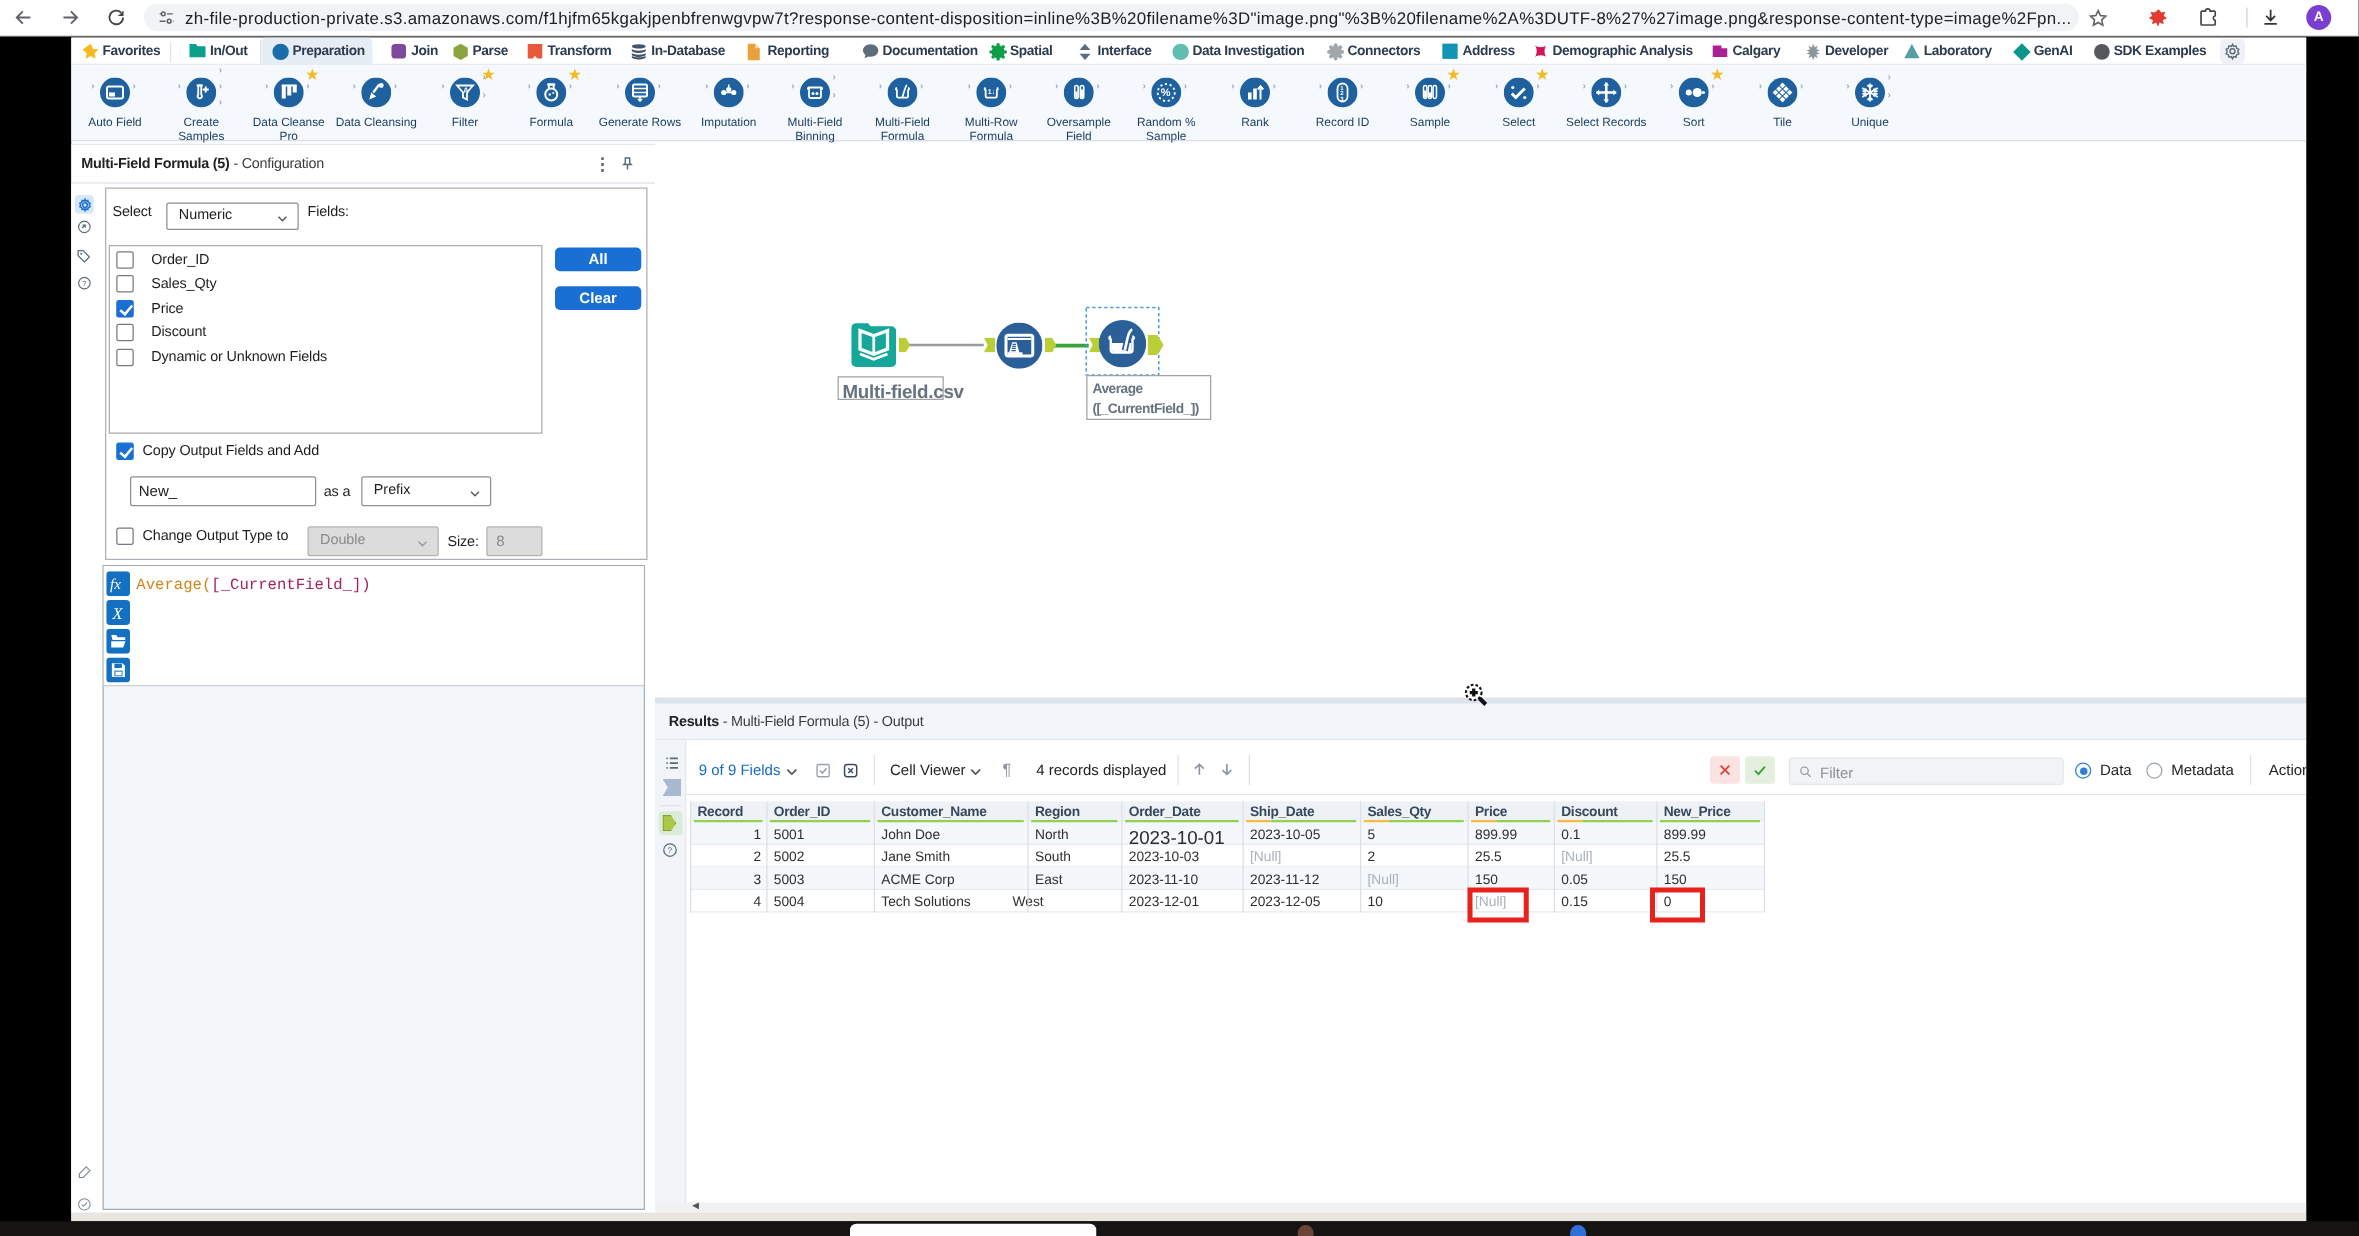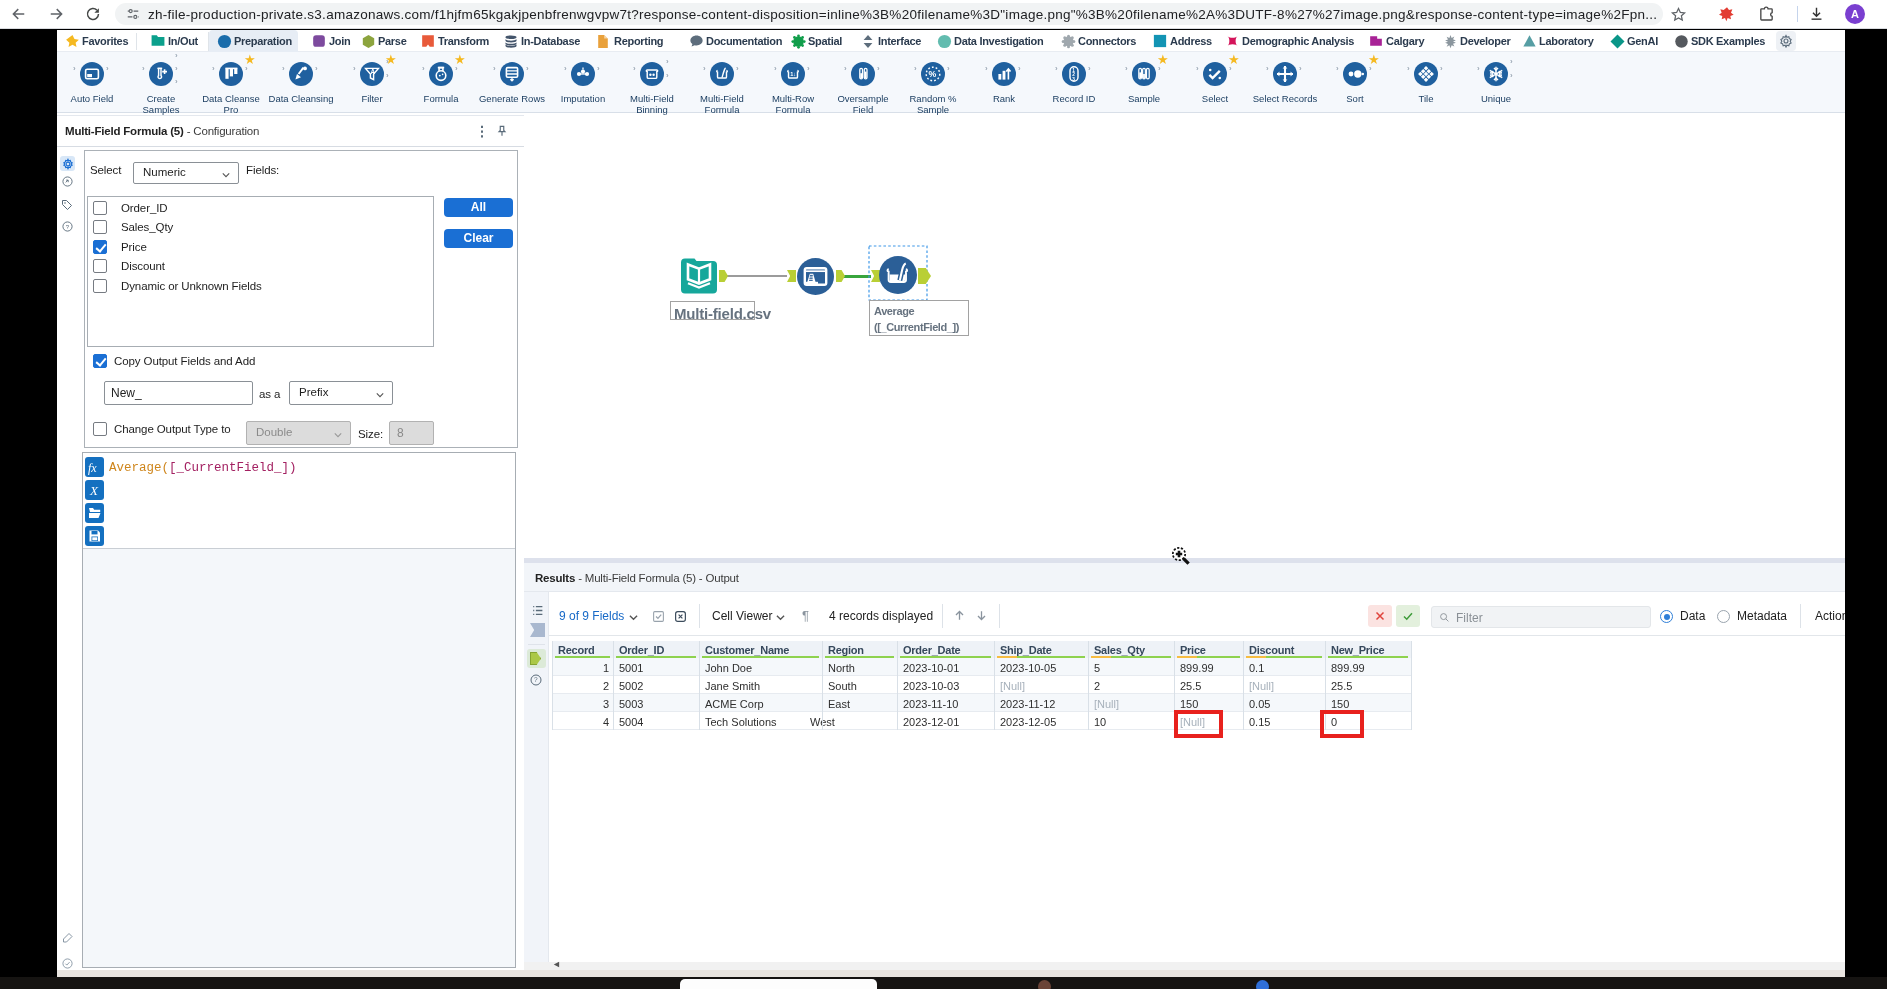--- a/index.html
+++ b/index.html
@@ -718,21 +718,21 @@
     <div style="position:absolute;left:725px;top:86px;font-size:11px;font-weight:bold;letter-spacing:-0.25px;color:#36485c">Discount</div>
     <div style="position:absolute;left:722px;top:97.5px;width:20px;height:2.5px;background:#f6bc41"></div>
     <div style="position:absolute;left:742px;top:97.5px;width:56px;height:2.5px;background:#8ed24e"></div>
     <div style="position:absolute;left:807px;top:86px;font-size:11px;font-weight:bold;letter-spacing:-0.25px;color:#36485c">New_Price</div>
     <div style="position:absolute;left:804px;top:97.5px;width:80px;height:2.5px;background:#8ed24e"></div>
     <div style="position:absolute;left:28px;top:100px;width:859px;height:18px;background:#f5f8fb;border-bottom:1px solid #e7ebf0"></div>
     <div style="position:absolute;left:28px;top:104px;width:57px;font-size:11px;color:#2e2e2e;text-align:right">1</div>
     <div style="position:absolute;left:95px;top:104px;font-size:11px;color:#2e2e2e">5001</div>
     <div style="position:absolute;left:181px;top:104px;font-size:11px;color:#2e2e2e">John Doe</div>
     <div style="position:absolute;left:304px;top:104px;font-size:11px;color:#2e2e2e">North</div>
-    <div style="position:absolute;left:379px;top:104px;font-size:11px;color:#2e2e2e">2023-10-01</div>
+    <div style="position:absolute;left:379px;top:104px;font-size:15px;color:#2e2e2e">2023-10-01</div>
     <div style="position:absolute;left:476px;top:104px;font-size:11px;color:#2e2e2e">2023-10-05</div>
     <div style="position:absolute;left:570px;top:104px;font-size:11px;color:#2e2e2e">5</div>
     <div style="position:absolute;left:656px;top:104px;font-size:11px;color:#2e2e2e">899.99</div>
     <div style="position:absolute;left:725px;top:104px;font-size:11px;color:#2e2e2e">0.1</div>
     <div style="position:absolute;left:807px;top:104px;font-size:11px;color:#2e2e2e">899.99</div>
     <div style="position:absolute;left:28px;top:118px;width:859px;height:18px;background:#ffffff;border-bottom:1px solid #e7ebf0"></div>
     <div style="position:absolute;left:28px;top:122px;width:57px;font-size:11px;color:#2e2e2e;text-align:right">2</div>
     <div style="position:absolute;left:95px;top:122px;font-size:11px;color:#2e2e2e">5002</div>
     <div style="position:absolute;left:181px;top:122px;font-size:11px;color:#2e2e2e">Jane Smith</div>
     <div style="position:absolute;left:304px;top:122px;font-size:11px;color:#2e2e2e">South</div>

